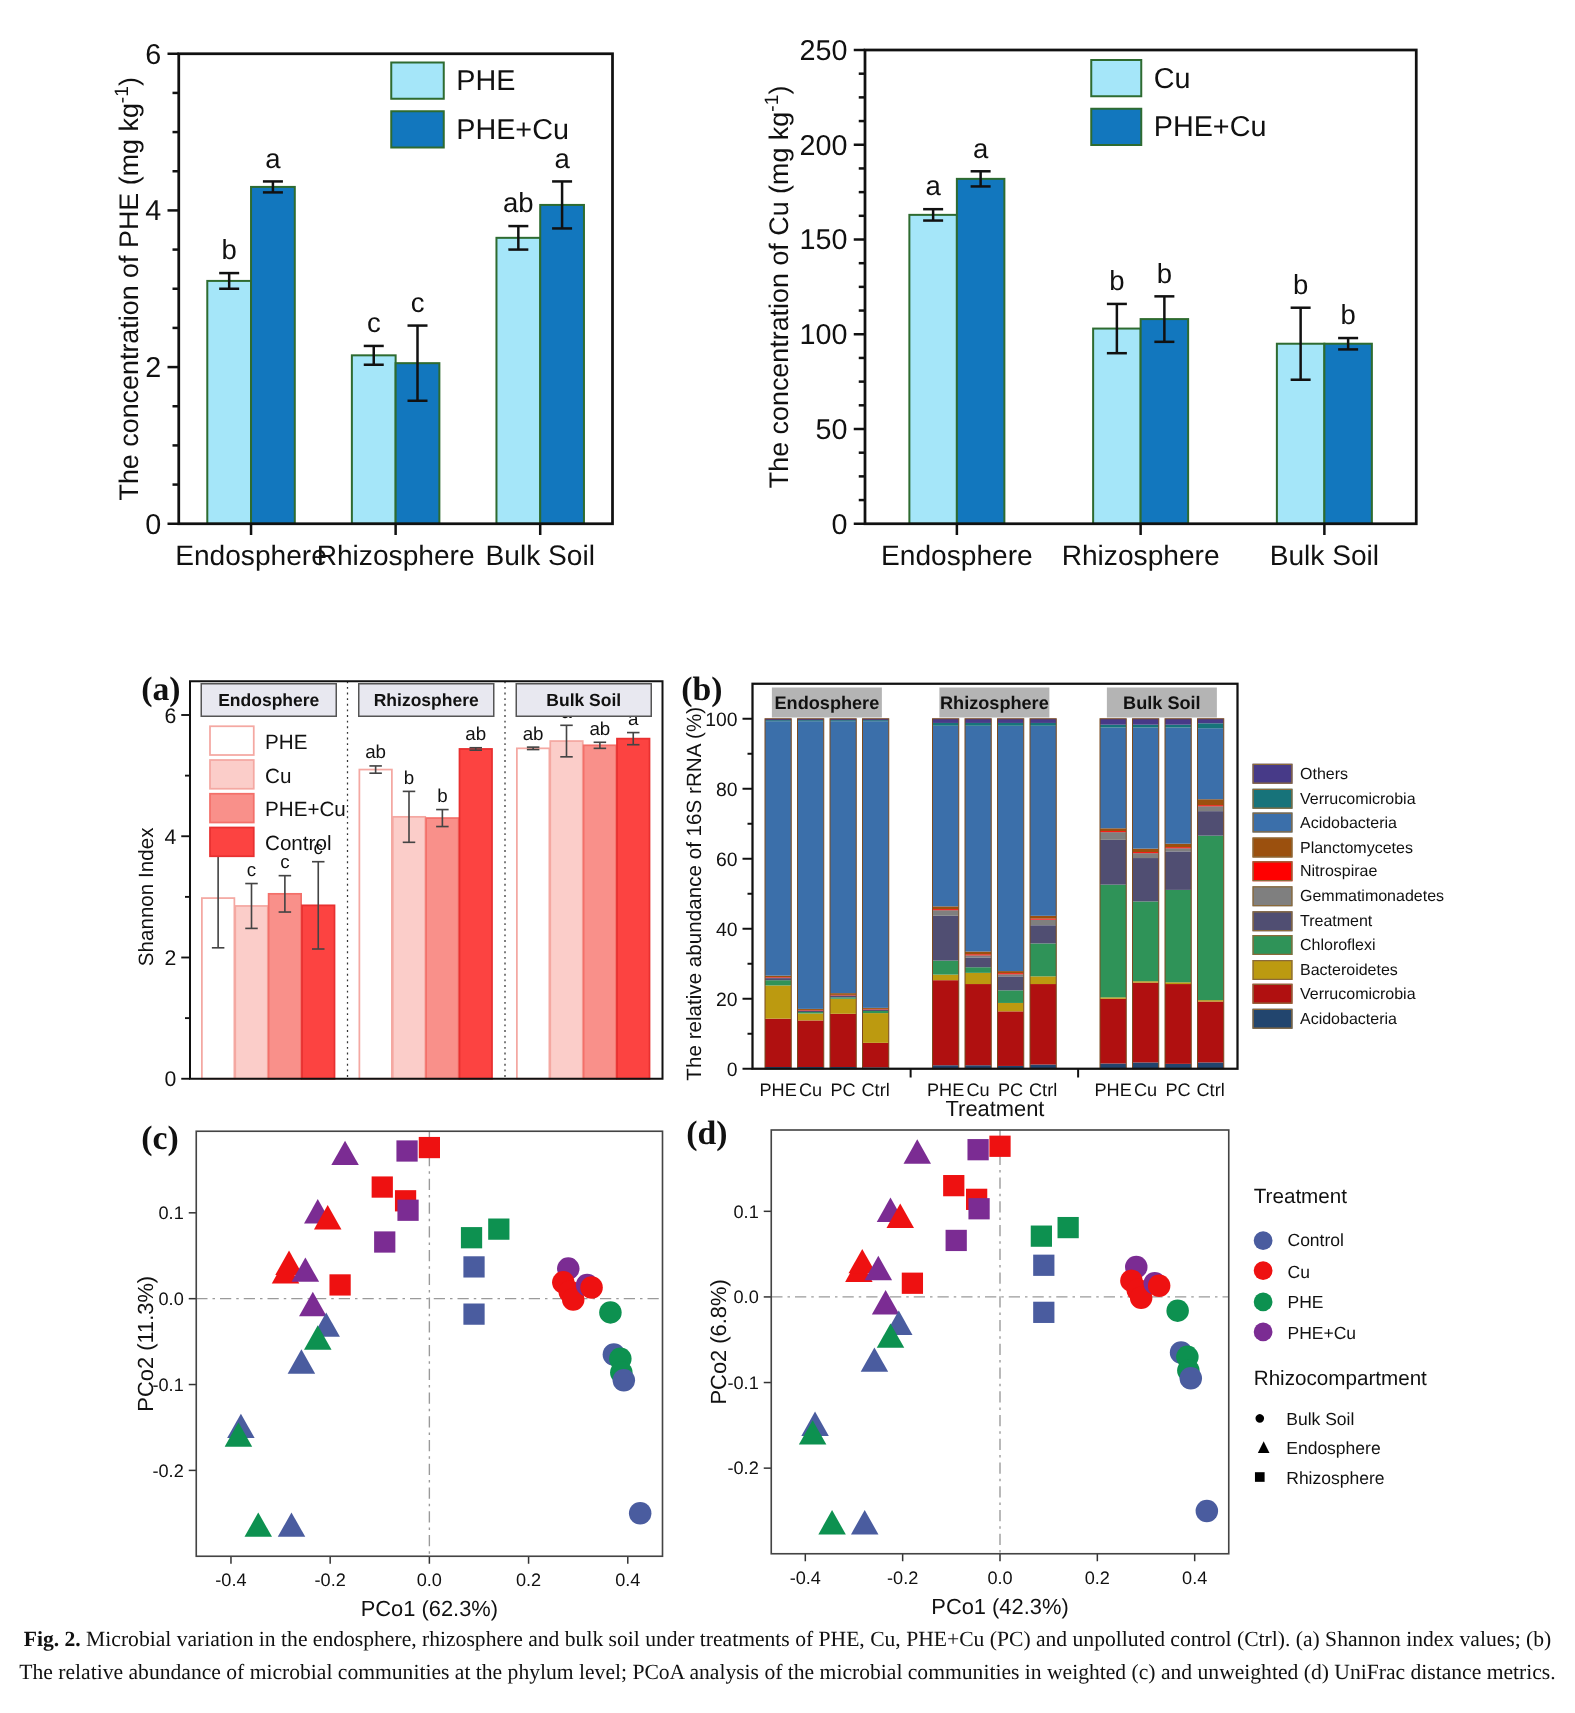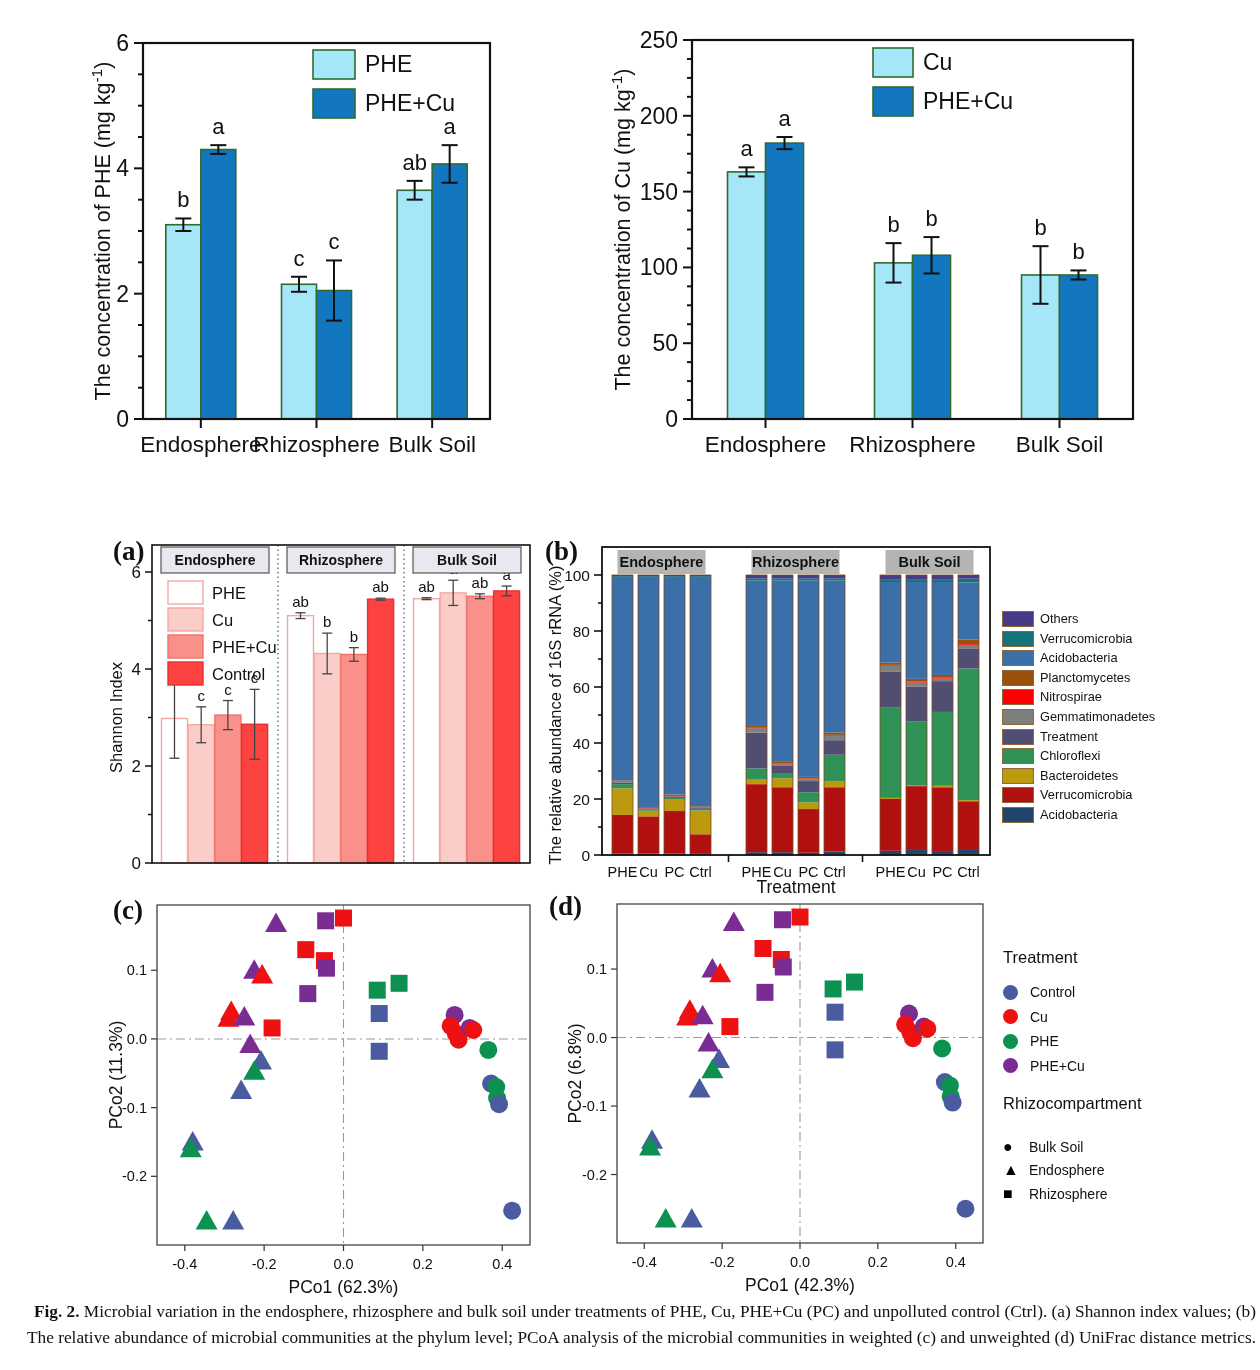--- a/index.html
+++ b/index.html
@@ -4,37 +4,37 @@
 <style>
   html,body{margin:0;padding:0;background:#fff}
   body{width:1260px;height:1370px;position:relative;overflow:hidden;
        font-family:"Liberation Sans",sans-serif;color:#111}
   .canvas{position:absolute;inset:0}
   svg{position:absolute;left:0;top:0}
   svg text{font-family:"Liberation Sans",sans-serif;fill:#111}
   .caption{position:absolute;font-family:"Liberation Serif",serif;color:#111}
   .cap-label{font-weight:bold}
   .fig1-caption{left:222px;top:473px;width:830px;font-size:16.8px}
-  .fig2-caption{left:4px;top:1299px;width:1252px;font-size:17.3px;line-height:1.5;text-align:right}
+  .fig2-caption{left:4px;top:1299px;width:1252px;font-size:17.3px;line-height:1.5;text-align:center}
   .panel-letter{position:absolute;font-family:"Liberation Serif",serif;font-weight:bold;font-size:27px}
   #pl-a{left:113px;top:536px}
   #pl-b{left:545px;top:536px}
   #pl-c{left:113px;top:895px}
   #pl-d{left:549px;top:891px}
   .phyla-legend{position:absolute;left:1002px;top:611px}
   .phyla-row{display:flex;align-items:flex-start;height:19.6px}
   .phyla-swatch{width:30px;height:14px;border:1px solid #8a6a3a;margin-right:6px;flex:none}
   .phyla-label{font-size:12.8px}
   .tr-legend{position:absolute;left:1003px;top:948px}
   .tr-title{font-size:16.5px;margin-bottom:13px}
   .tr-row{display:flex;align-items:center;height:24.5px}
   .tr-dot{width:15px;height:15px;border-radius:50%;margin-right:12px;flex:none}
   .tr-label{font-size:14px}
   .rz-legend{position:absolute;left:1003px;top:1094px}
-  .rz-title{font-size:16.5px;margin-bottom:22px}
+  .rz-title{font-size:16.5px;margin-bottom:10px}
   .rz-row{display:flex;align-items:center;height:23.5px}
   .rz-shape{width:26px;font-size:16px;color:#000;flex:none;line-height:1}
   .rz-label{font-size:14px}
 </style>
 </head>
 <body>
 
 <div class="canvas">
 
   <svg id="chart-canvas" width="1260" height="1370" viewBox="0 0 1260 1370">

